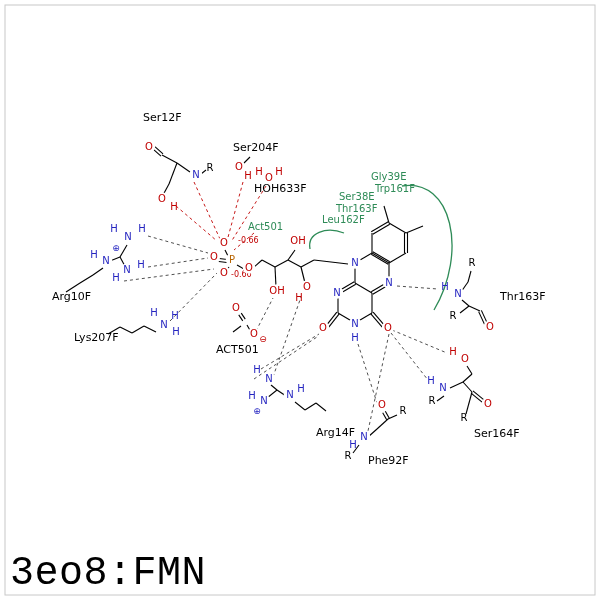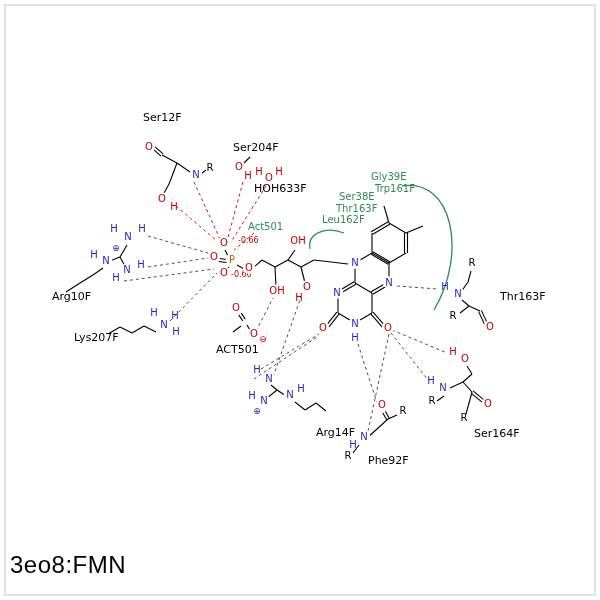--- a/index.html
+++ b/index.html
@@ -1,21 +1,21 @@
 <!DOCTYPE html>
 <html><head>
 <meta charset="utf-8">
 <style>
   html,body{margin:0;padding:0;background:#fff;}
   .canvas{position:relative;width:600px;height:600px;background:#ffffff;overflow:hidden;
           font-family:"DejaVu Sans",sans-serif;}
   svg{position:absolute;left:0;top:0;}
   svg text{font-family:"DejaVu Sans",sans-serif;}
-  .title{position:absolute;left:10px;top:551px;font-family:Liberation Sans, sans-serif;
-         font-size:24px;color:#000;letter-spacing:0.5px;}
+  .title{position:absolute;left:10px;top:551px;font-family:Liberation Mono, monospace;
+         font-size:40px;color:#000;letter-spacing:0.5px;}
 </style>
 </head>
 <body>
 
 <div class="canvas">
   <svg id="diagram" width="600" height="600" viewBox="0 0 600 600">
     <rect id="frame" x="5" y="5" width="590" height="590" fill="none" stroke="#c8c8c8"></rect>
   <line x1="152.00345424175512" y1="148.12111397802548" x2="161.00345424175512" y2="156.12111397802548" stroke="#000000" stroke-width="1.1"></line>
       <line x1="153.99654575824488" y1="145.87888602197452" x2="162.99654575824488" y2="153.87888602197452" stroke="#000000" stroke-width="1.1"></line>
       <line x1="162" y1="155" x2="177" y2="163" stroke="#000000" stroke-width="1.1"></line>

